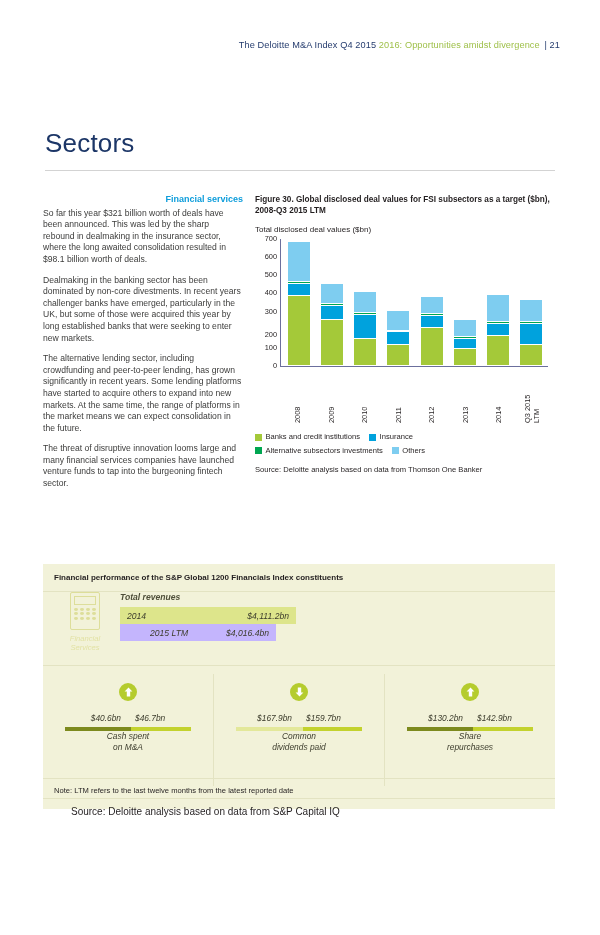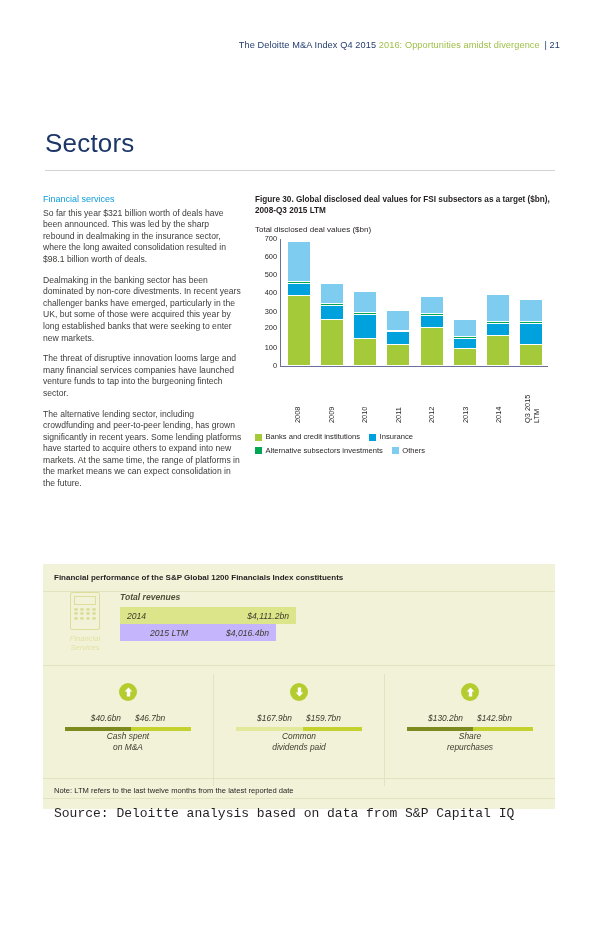--- a/index.html
+++ b/index.html
@@ -31,21 +31,21 @@
   }
   .title-rule{
     position:absolute;left:45px;top:170px;width:510px;height:1px;background:#d3d3d3;
   }
 
   
   .leftcol{
     position:absolute;left:43px;top:194px;width:200px;
     font-size:8.6px;line-height:11.6px;color:#3c3c3b;
   }
-  .lc-head{color:#0d9ddb;font-weight:normal;font-size:9px;margin-bottom:2px;}
+  .lc-head{color:#0d9ddb;font-weight:bold;font-size:9px;margin-bottom:2px;text-align:right;}
   .leftcol p{margin:0 0 9px 0;}
 
   
   .chartblock{position:absolute;left:255px;top:194px;width:300px;}
   .fig-title{font-size:8.2px;font-weight:bold;color:#231f20;line-height:11px;margin-bottom:9px;}
   .axis-title{font-size:8px;color:#231f20;margin-bottom:5px;}
 
   .plot-wrap{position:relative;height:140px;width:300px;}
   .ylabels{position:absolute;left:0;top:0;width:22px;height:128px;}
   .ylabels span{
@@ -126,54 +126,54 @@
     display:flex;align-items:center;justify-content:center;
   }
   .arrow svg{display:block;}
   .vals{margin-top:12px;display:flex;justify-content:center;gap:14px;
         font-size:8.4px;font-style:italic;color:#3c3c2c;}
   .mbar{margin-top:4px;height:4px;display:flex;align-items:stretch;}
   .mbar i{display:block;}
   .mcap{font-size:8.4px;font-style:italic;color:#3c3c2c;text-align:center;line-height:10.5px;}
 
   .note{position:absolute;left:11px;top:222px;font-size:7.6px;color:#231f20;}
-  .psrc{position:absolute;left:11px;top:242px;font-size:13px;color:#231f20;font-family:Liberation Mono, monospace;}
+  .psrc{position:absolute;left:28px;top:242px;font-size:10px;color:#231f20;}
 </style>
 </head>
 <body>
 
 <div class="page">
 
   <div class="runhead">
     <span class="rh-main">The Deloitte M&amp;A Index Q4 2015</span>
     <span class="rh-sub">2016: Opportunities amidst divergence</span>
     <span class="rh-bar">|</span>
     <span class="rh-page">21</span>
   </div>
 
   <div class="page-title">Sectors</div>
   <div class="title-rule"></div>
 
   <div class="leftcol">
     <div class="lc-head">Financial services</div>
     <p>So far this year $321 billion worth of deals have been announced. This was led by the sharp rebound in dealmaking in the insurance sector, where the long awaited consolidation resulted in $98.1 billion worth of deals.</p>
     <p>Dealmaking in the banking sector has been dominated by non-core divestments. In recent years challenger banks have emerged, particularly in the UK, but some of those were acquired this year by long established banks that were seeking to enter new markets.</p>
+    <p>The alternative lending sector, including crowdfunding and peer-to-peer lending, has grown significantly in recent years. Some lending platforms have started to acquire others to expand into new markets. At the same time, the range of platforms in the market means we can expect consolidation in the future.</p>
     <p>The threat of disruptive innovation looms large and many financial services companies have launched venture funds to tap into the burgeoning fintech sector.</p>
-    <p>The alternative lending sector, including crowdfunding and peer-to-peer lending, has grown significantly in recent years. Some lending platforms have started to acquire others to expand into new markets. At the same time, the range of platforms in the market means we can expect consolidation in the future.</p>
   </div>
 
   <div class="chartblock">
     <div class="fig-title">Figure 30. Global disclosed deal values for FSI subsectors as a target ($bn), 2008-Q3 2015 LTM</div>
     <div class="axis-title">Total disclosed deal values ($bn)</div>
 
     <div class="plot-wrap">
       <div class="ylabels" id="ylabels">
           <span style="top: 127px;">0</span>
           <span style="top: 108.857px;">100</span>
-          <span style="top: 89px;">200</span>
+          <span style="top: 96px;">200</span>
           <span style="top: 72.5714px;">300</span>
           <span style="top: 54.4286px;">400</span>
           <span style="top: 36.2857px;">500</span>
           <span style="top: 18.1429px;">600</span>
           <span style="top: 0px;">700</span>
         </div>
       <div class="plot">
         <div class="bars" id="bars">
             <div class="bar">
               <div class="seg" style="height: 68.58px; background: rgb(164, 201, 57);"></div>
@@ -284,20 +284,21 @@
         </span><span class="li">
           <span class="sw" style="background: rgb(0, 162, 221);"></span>
           <span>Insurance</span>
         </span><span class="li">
           <span class="sw" style="background: rgb(0, 166, 81);"></span>
           <span>Alternative subsectors investments</span>
         </span><span class="li">
           <span class="sw" style="background: rgb(126, 205, 240);"></span>
           <span>Others</span>
         </span></div>
+    <div class="src">Source: Deloitte analysis based on data from Thomson One Banker</div>
   </div>
 
   <div class="panel">
     <div class="panel-title">Financial performance of the S&amp;P Global 1200 Financials Index constituents</div>
     <div class="panel-rule" style="top:27px;"></div>
 
     <div class="rev-icon">
       <div class="calc">
         <div class="screen"></div>
         <div class="keys">

